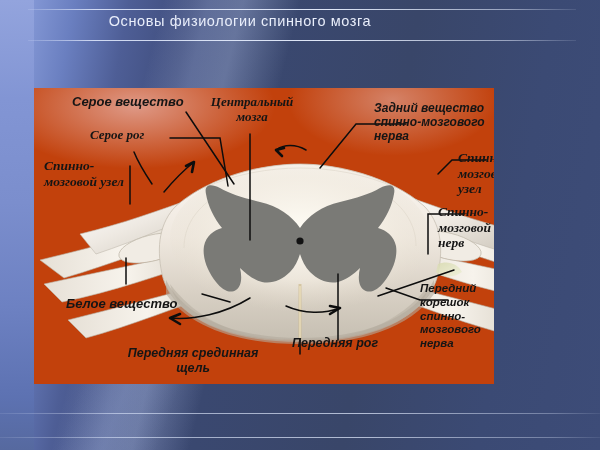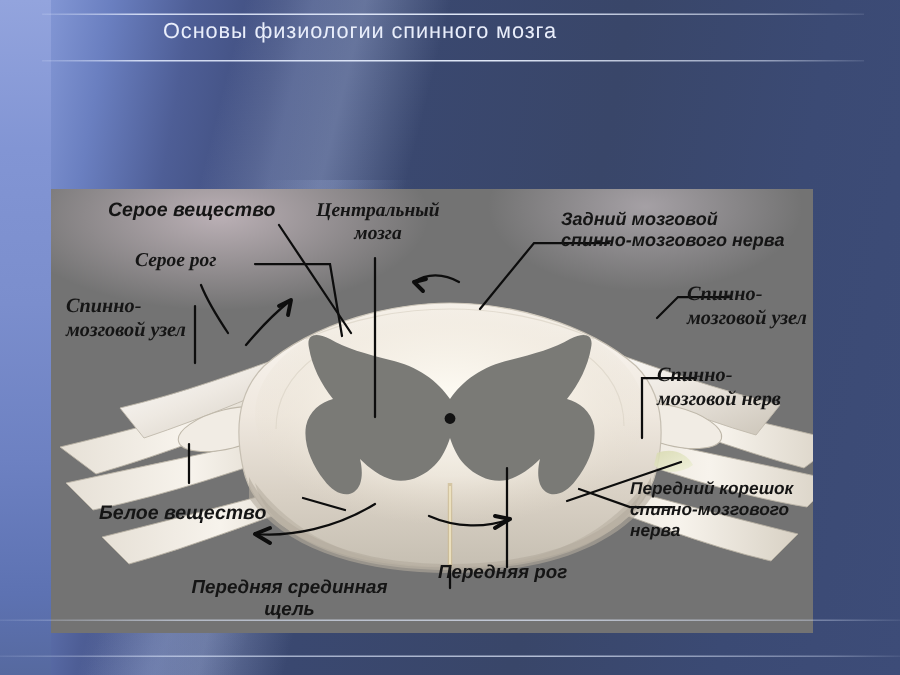--- a/index.html
+++ b/index.html
@@ -120,25 +120,24 @@
         rgba(216,226,248,0.08) 100%);
   }
   .bottom-rule.r1 { top: 413px; }
   .bottom-rule.r2 { top: 437px; }
 
   
   .figure-panel {
     position: absolute;
     left: 34px;
     top: 88px;
-    width: 508px;
+    width: 460px;
     height: 296px;
-    background: #737373;
+    background: #c2410c;
     overflow: hidden;
-    margin-top: 38px;
   }
   .panel-tint {
     position: absolute;
     inset: 0;
     background:
       radial-gradient(ellipse 200px 90px at 22% 6%, rgba(246,226,236,0.55), rgba(255,255,255,0) 70%),
       radial-gradient(ellipse 150px 80px at 78% 4%, rgba(240,228,240,0.4), rgba(255,255,255,0) 70%);
     pointer-events: none;
   }
   .figure-svg {
@@ -351,21 +350,21 @@
     <div class="lbl sans l" style="left:38px; top:6px; font-size:13px;">Серое вещество</div>
 
     <div class="lbl serif-bi l" style="left:56px; top:39px; font-size:13px;">Серое рог</div>
 
     <div class="lbl serif-bi l" style="left:10px; top:70px; font-size:13.5px;">Спинно-
 мозговой узел</div>
 
     <div class="lbl serif-bi c" style="left:160px; top:6px; width:116px; font-size:13px;">Центральный
 мозга</div>
 
-    <div class="lbl sans l" style="left:340px; top:14px; font-size:12px;">Задний мозговой
+    <div class="lbl sans l" style="left:340px; top:14px; font-size:12px;">Задний вещество
 спинно-мозгового нерва</div>
 
     <div class="lbl serif-bi l" style="left:424px; top:62px; font-size:13.5px;">Спинно-
 мозговой узел</div>
 
     <div class="lbl serif-bi l" style="left:404px; top:116px; font-size:13.5px;">Спинно-
 мозговой нерв</div>
 
     <div class="lbl sans l" style="left:386px; top:194px; font-size:11.5px; line-height:1.2;">Передний корешок
 спинно-мозгового

